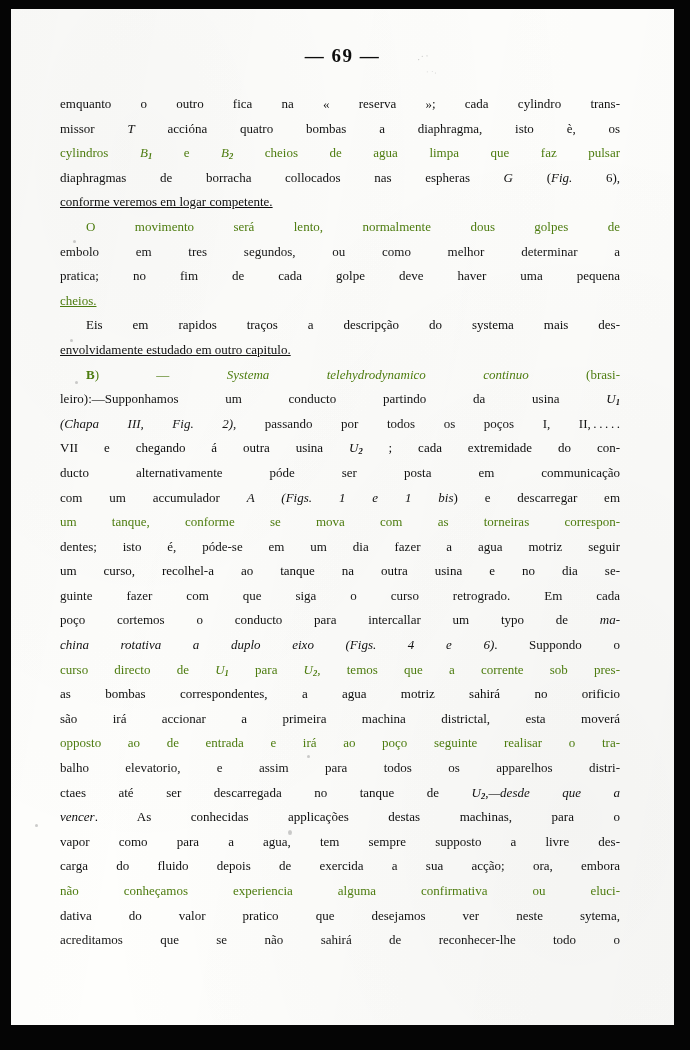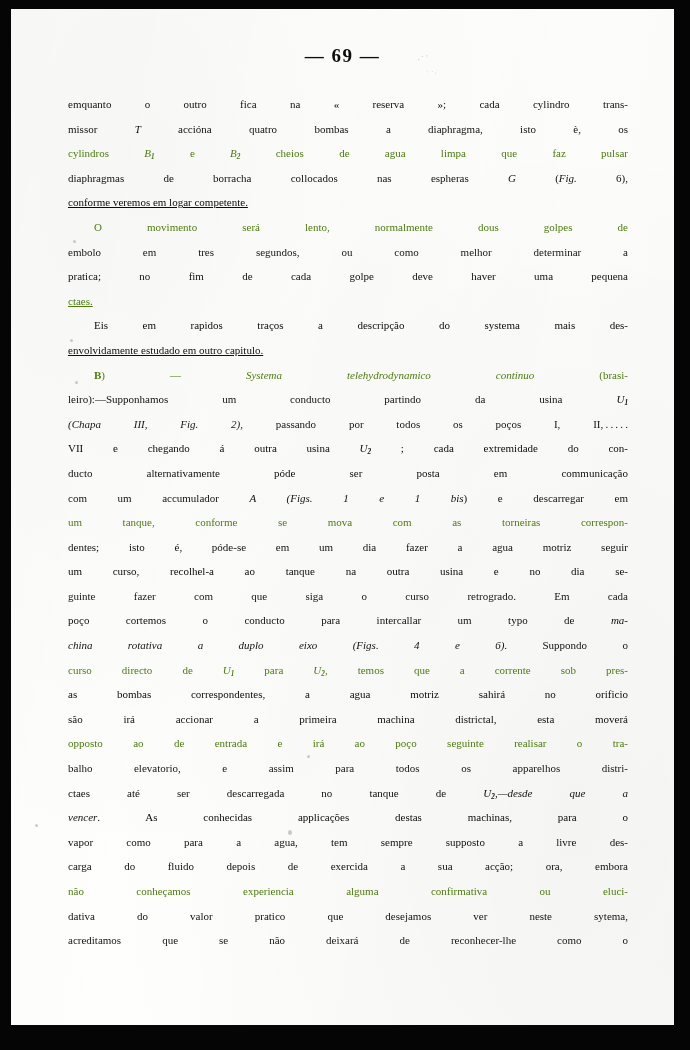--- a/index.html
+++ b/index.html
@@ -67,24 +67,24 @@
     opacity: .62;
     transform: rotate(-7deg);
     font-family: "Liberation Serif", serif;
   }
   #smudge-a { left: 406px; top: 44px; letter-spacing: 1px; }
   #smudge-b { left: 415px; top: 60px; font-size: 9px; opacity:.5; }
 
   
   #text-column {
     position: absolute;
-    left: 57px;
+    left: 49px;
     top: 83px;
     width: 560px;
-    font-size: 11px;
+    font-size: 13px;
     line-height: 24.6px;
     color: #101010;
     text-align: justify;
     text-justify: inter-word;
   }
 
   
   .ln {
     display: block;
     white-space: pre;
@@ -146,21 +146,21 @@
 
     <div id="text-column">
         <span class="ln jst"><span>emquanto o outro fica na « reserva »; cada cylindro trans-</span></span>
         <span class="ln jst"><span>missor </span><em>T</em><span> accióna quatro bombas a diaphragma, isto è, os</span></span>
         <span class="ln jst"><span>cylindros </span><em>B</em><sub>1</sub><span> e </span><em>B</em><sub>2</sub><span> cheios de agua limpa que faz pulsar</span></span>
         <span class="ln jst"><span>diaphragmas de borracha collocados nas espheras </span><em>G</em><span> (</span><em>Fig.</em><span> 6),</span></span>
         <span class="ln last"><span>conforme veremos em logar competente.</span></span>
         <span class="ln jst"><span class="indent"></span><span>O movimento será lento, normalmente dous golpes de</span></span>
         <span class="ln jst"><span>embolo em tres segundos, ou como melhor determinar a</span></span>
         <span class="ln jst"><span>pratica; no fim de cada golpe deve haver uma pequena</span></span>
-        <span class="ln last"><span>ctaes.</span></span>
+        <span class="ln last"><span>cheios.</span></span>
         <span class="ln jst"><span class="indent"></span><span>Eis em rapidos traços a descripção do systema mais des-</span></span>
         <span class="ln last"><span>envolvidamente estudado em outro capitulo.</span></span>
         <span class="ln jst"><span class="indent"></span><span class="bd">B</span><span>) — </span><em>Systema  telehydrodynamico  continuo</em><span> (brasi-</span></span>
         <span class="ln jst"><span>leiro):—Supponhamos um conducto partindo da usina </span><em>U</em><sub>1</sub></span>
         <span class="ln jst"><em>(Chapa III, Fig. 2)</em><span>, passando por todos os poços I, II, . . . . .</span></span>
         <span class="ln jst"><span>VII e chegando á outra usina </span><em>U</em><sub>2</sub><span> ; cada extremidade do con-</span></span>
         <span class="ln jst"><span>ducto alternativamente póde ser posta em communicação</span></span>
         <span class="ln jst"><span>com um accumulador </span><em>A (Figs. 1 e 1 bis</em><span>) e descarregar em</span></span>
         <span class="ln jst"><span>um tanque, conforme se mova com as torneiras correspon-</span></span>
         <span class="ln jst"><span>dentes; isto é, póde-se em um dia fazer a agua motriz seguir</span></span>
@@ -172,16 +172,16 @@
         <span class="ln jst"><span>as bombas correspondentes, a agua motriz sahirá no orificio</span></span>
         <span class="ln jst"><span>são irá accionar a primeira machina districtal, esta moverá</span></span>
         <span class="ln jst"><span>opposto ao de entrada e irá ao poço seguinte realisar o tra-</span></span>
         <span class="ln jst"><span>balho elevatorio, e assim para todos os apparelhos distri-</span></span>
         <span class="ln jst"><span>ctaes até ser descarregada no tanque de </span><em>U</em><sub>2</sub><span>,</span><em>—desde que a</em></span>
         <span class="ln jst"><em>vencer</em><span>. As conhecidas applicações destas machinas, para o</span></span>
         <span class="ln jst"><span>vapor como para a agua, tem sempre supposto a livre des-</span></span>
         <span class="ln jst"><span>carga do fluido depois de exercida a sua acção; ora, embora</span></span>
         <span class="ln jst"><span>não conheçamos experiencia alguma confirmativa ou eluci-</span></span>
         <span class="ln jst"><span>dativa do valor pratico que desejamos ver neste sytema,</span></span>
-        <span class="ln jst"><span>acreditamos que se não deixará de reconhecer-lhe como o</span></span>
+        <span class="ln jst"><span>acreditamos que se não sahirá de reconhecer-lhe todo o</span></span>
       </div>
   </div>
 </div>
 
 </body></html>

